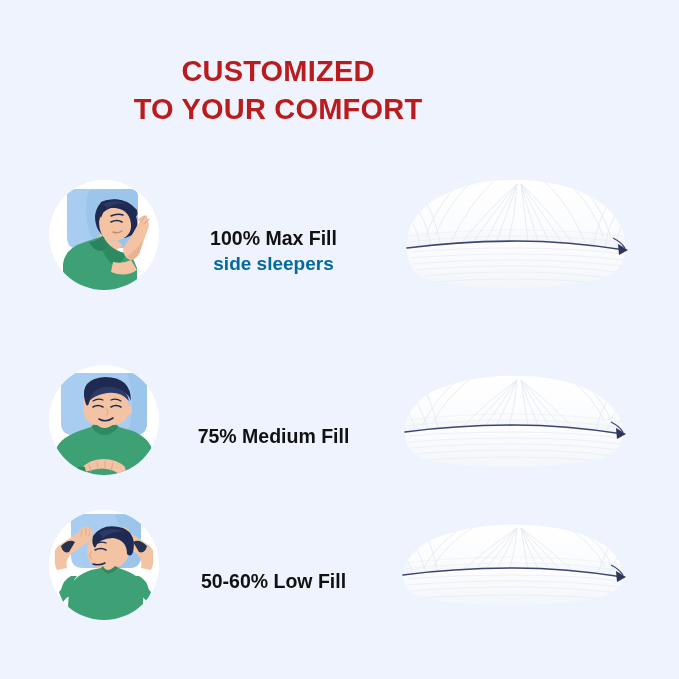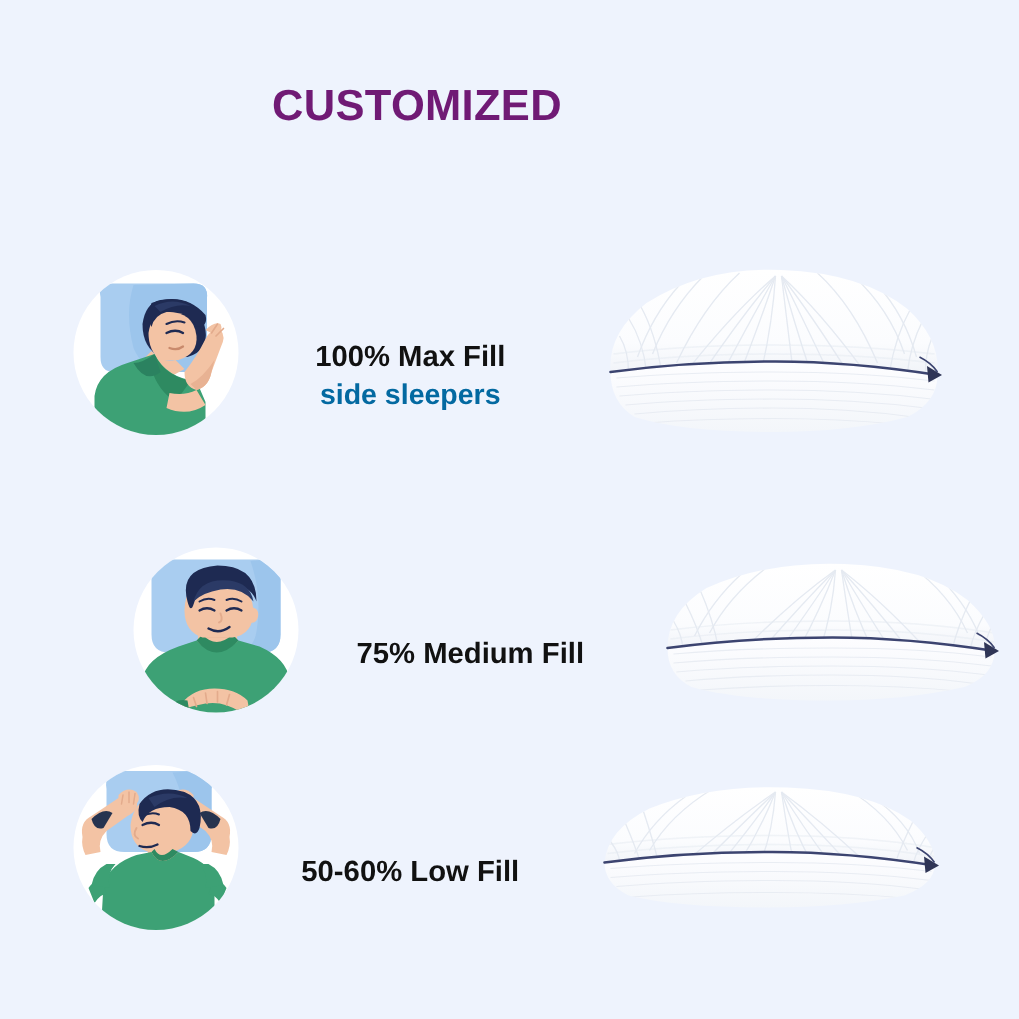--- a/index.html
+++ b/index.html
@@ -22,42 +22,42 @@
     background: #eef3fd;
   }
 
   
   .heading {
     position: absolute;
     top: 52px;
     left: 0;
     width: 556px;
     text-align: center;
-    color: #701a75;
+    color: #b91c1c;
     font-weight: bold;
     font-size: 29px;
     line-height: 38px;
     letter-spacing: 0.2px;
   }
   .heading .line {
     display: block;
     white-space: nowrap;
   }
 
   
   .row {
     position: absolute;
     left: 0;
     width: 679px;
     height: 160px;
     display: flex;
     align-items: center;
   }
   #row-1 { top: 155px; }
-  #row-2 { top: 340px; justify-content: flex-end; }
+  #row-2 { top: 340px; }
   #row-3 { top: 485px; }
 
   .avatar-wrap {
     position: relative;
     width: 118px;
     height: 118px;
     margin-left: 45px;
     flex: 0 0 auto;
   }
   .avatar-wrap svg {
@@ -102,20 +102,21 @@
     display: block;
   }
 </style>
 </head>
 <body>
 
 <div class="page">
 
   <div class="heading">
     <span class="line">CUSTOMIZED</span>
+    <span class="line">TO YOUR COMFORT</span>
   </div>
 
   <div class="row" id="row-1">
 
     <div class="avatar-wrap">
       <svg viewBox="0 0 118 118" xmlns="http://www.w3.org/2000/svg">
         <defs>
           <clipPath id="clipCircle1">
               <circle cx="59" cy="59" r="55"></circle>
             </clipPath>

